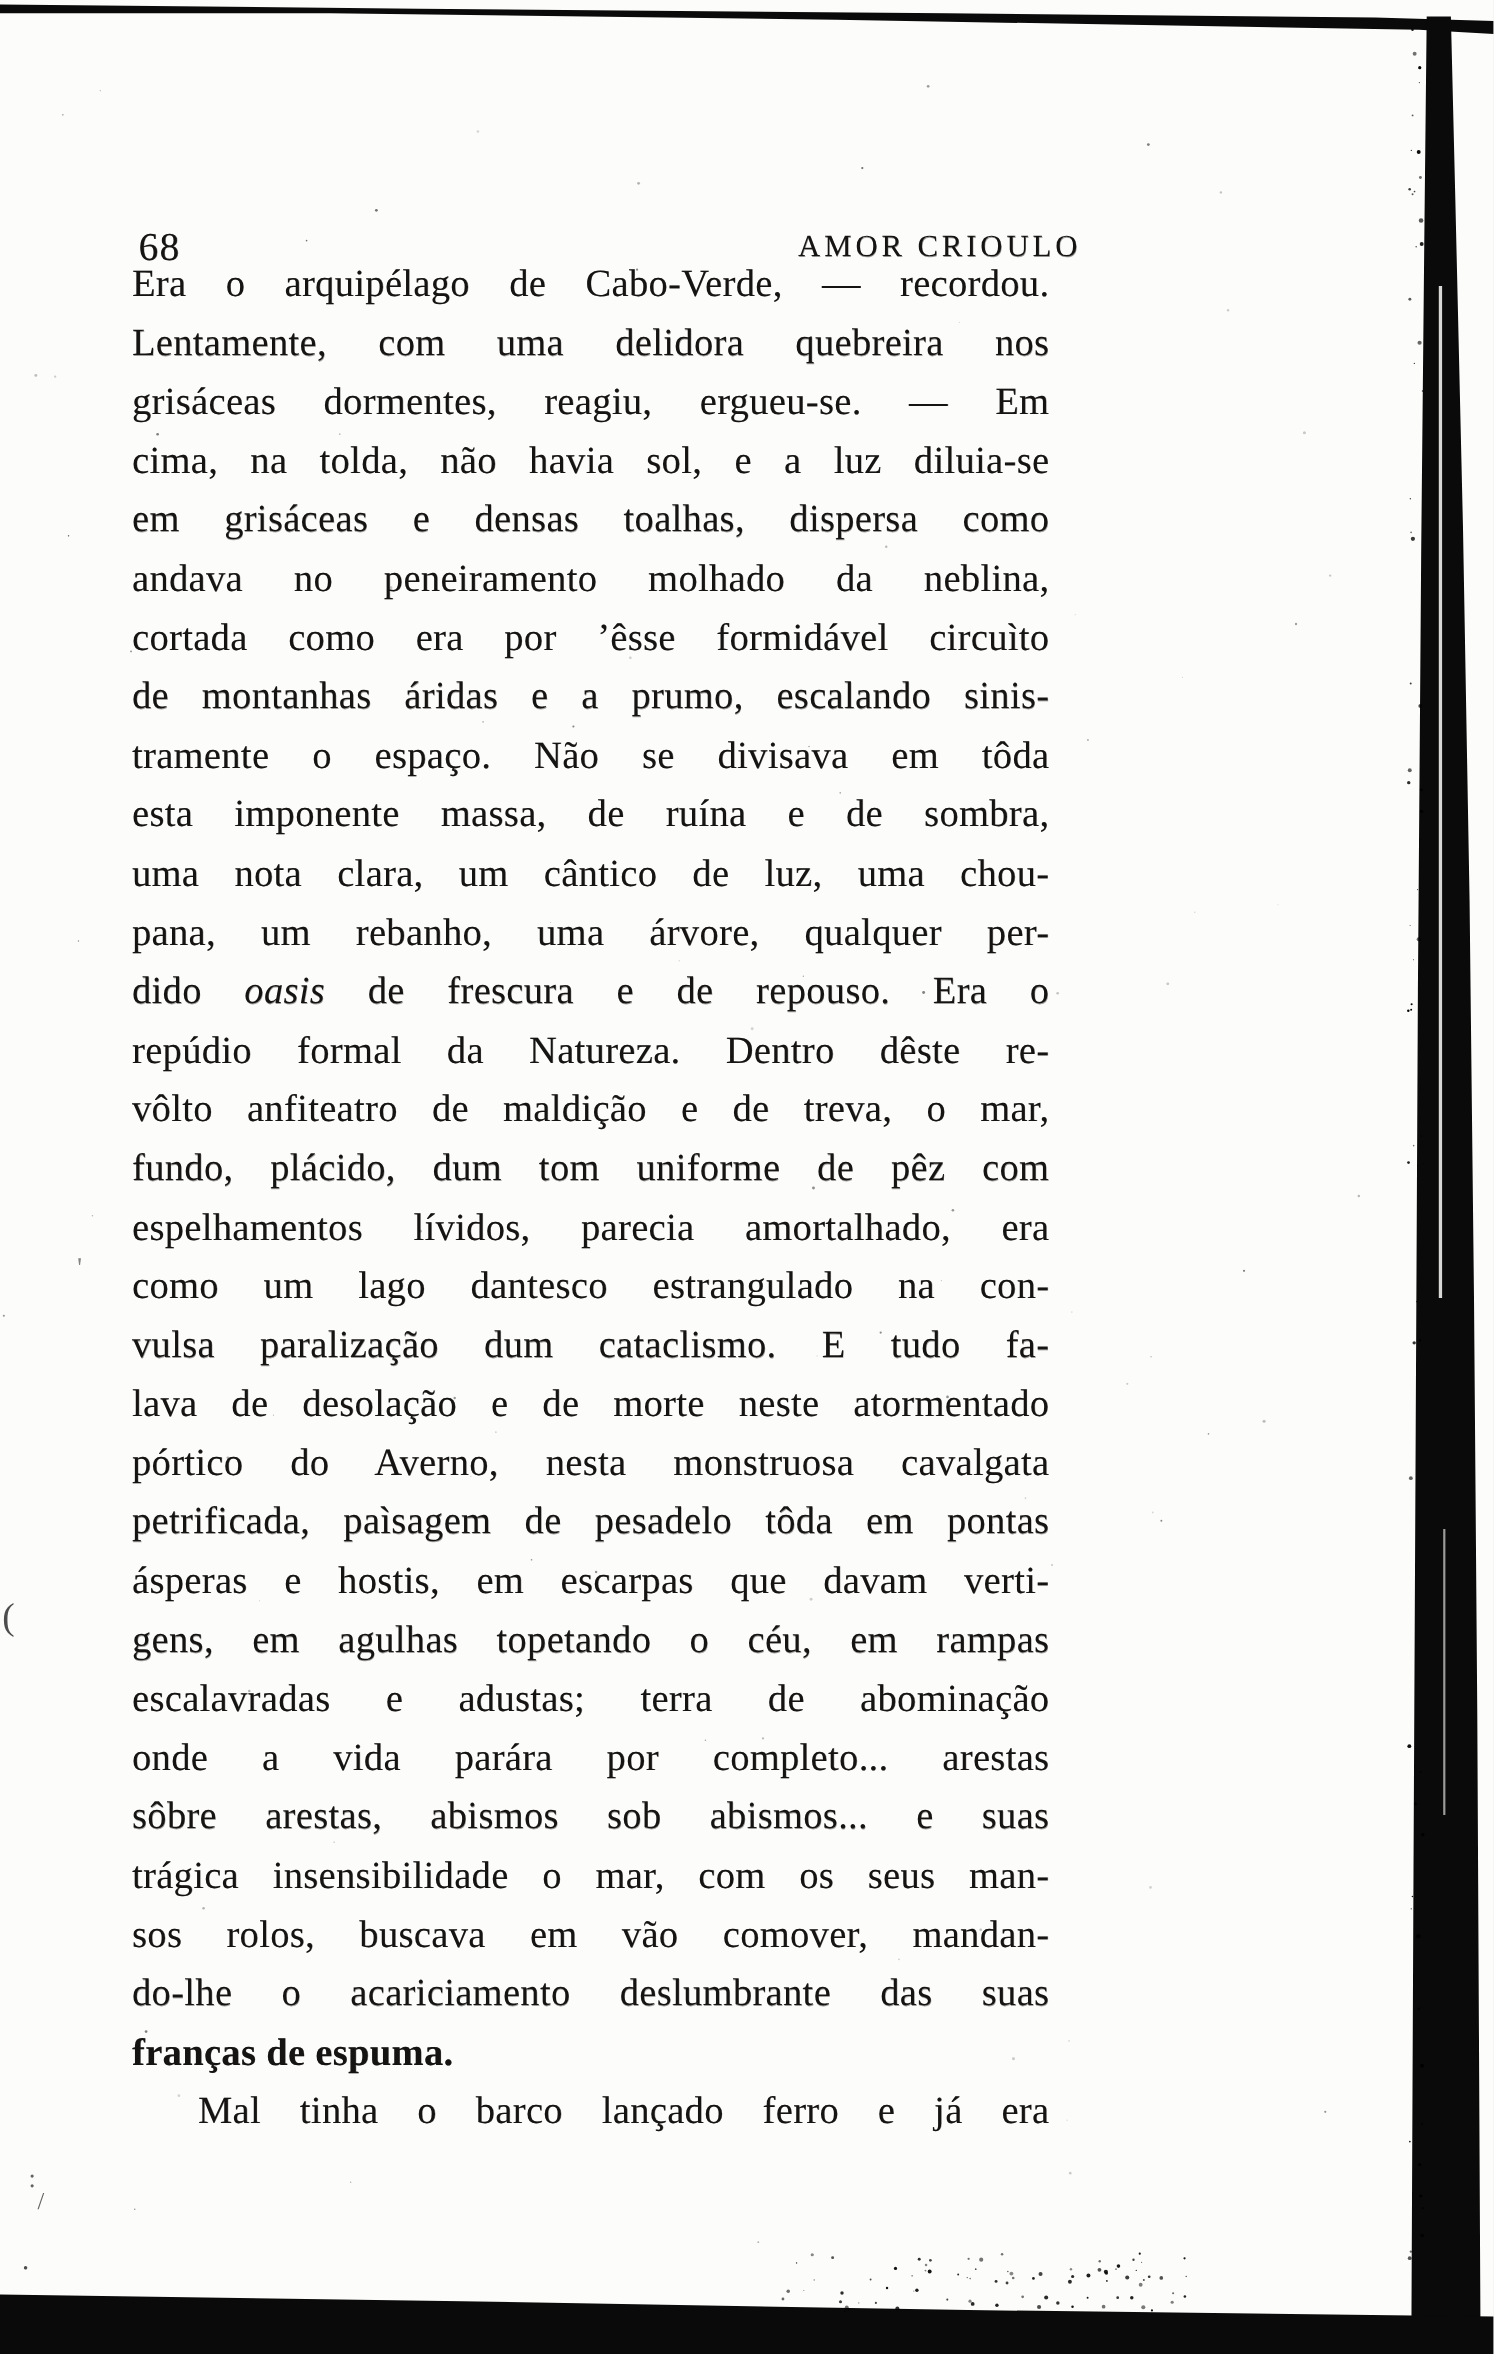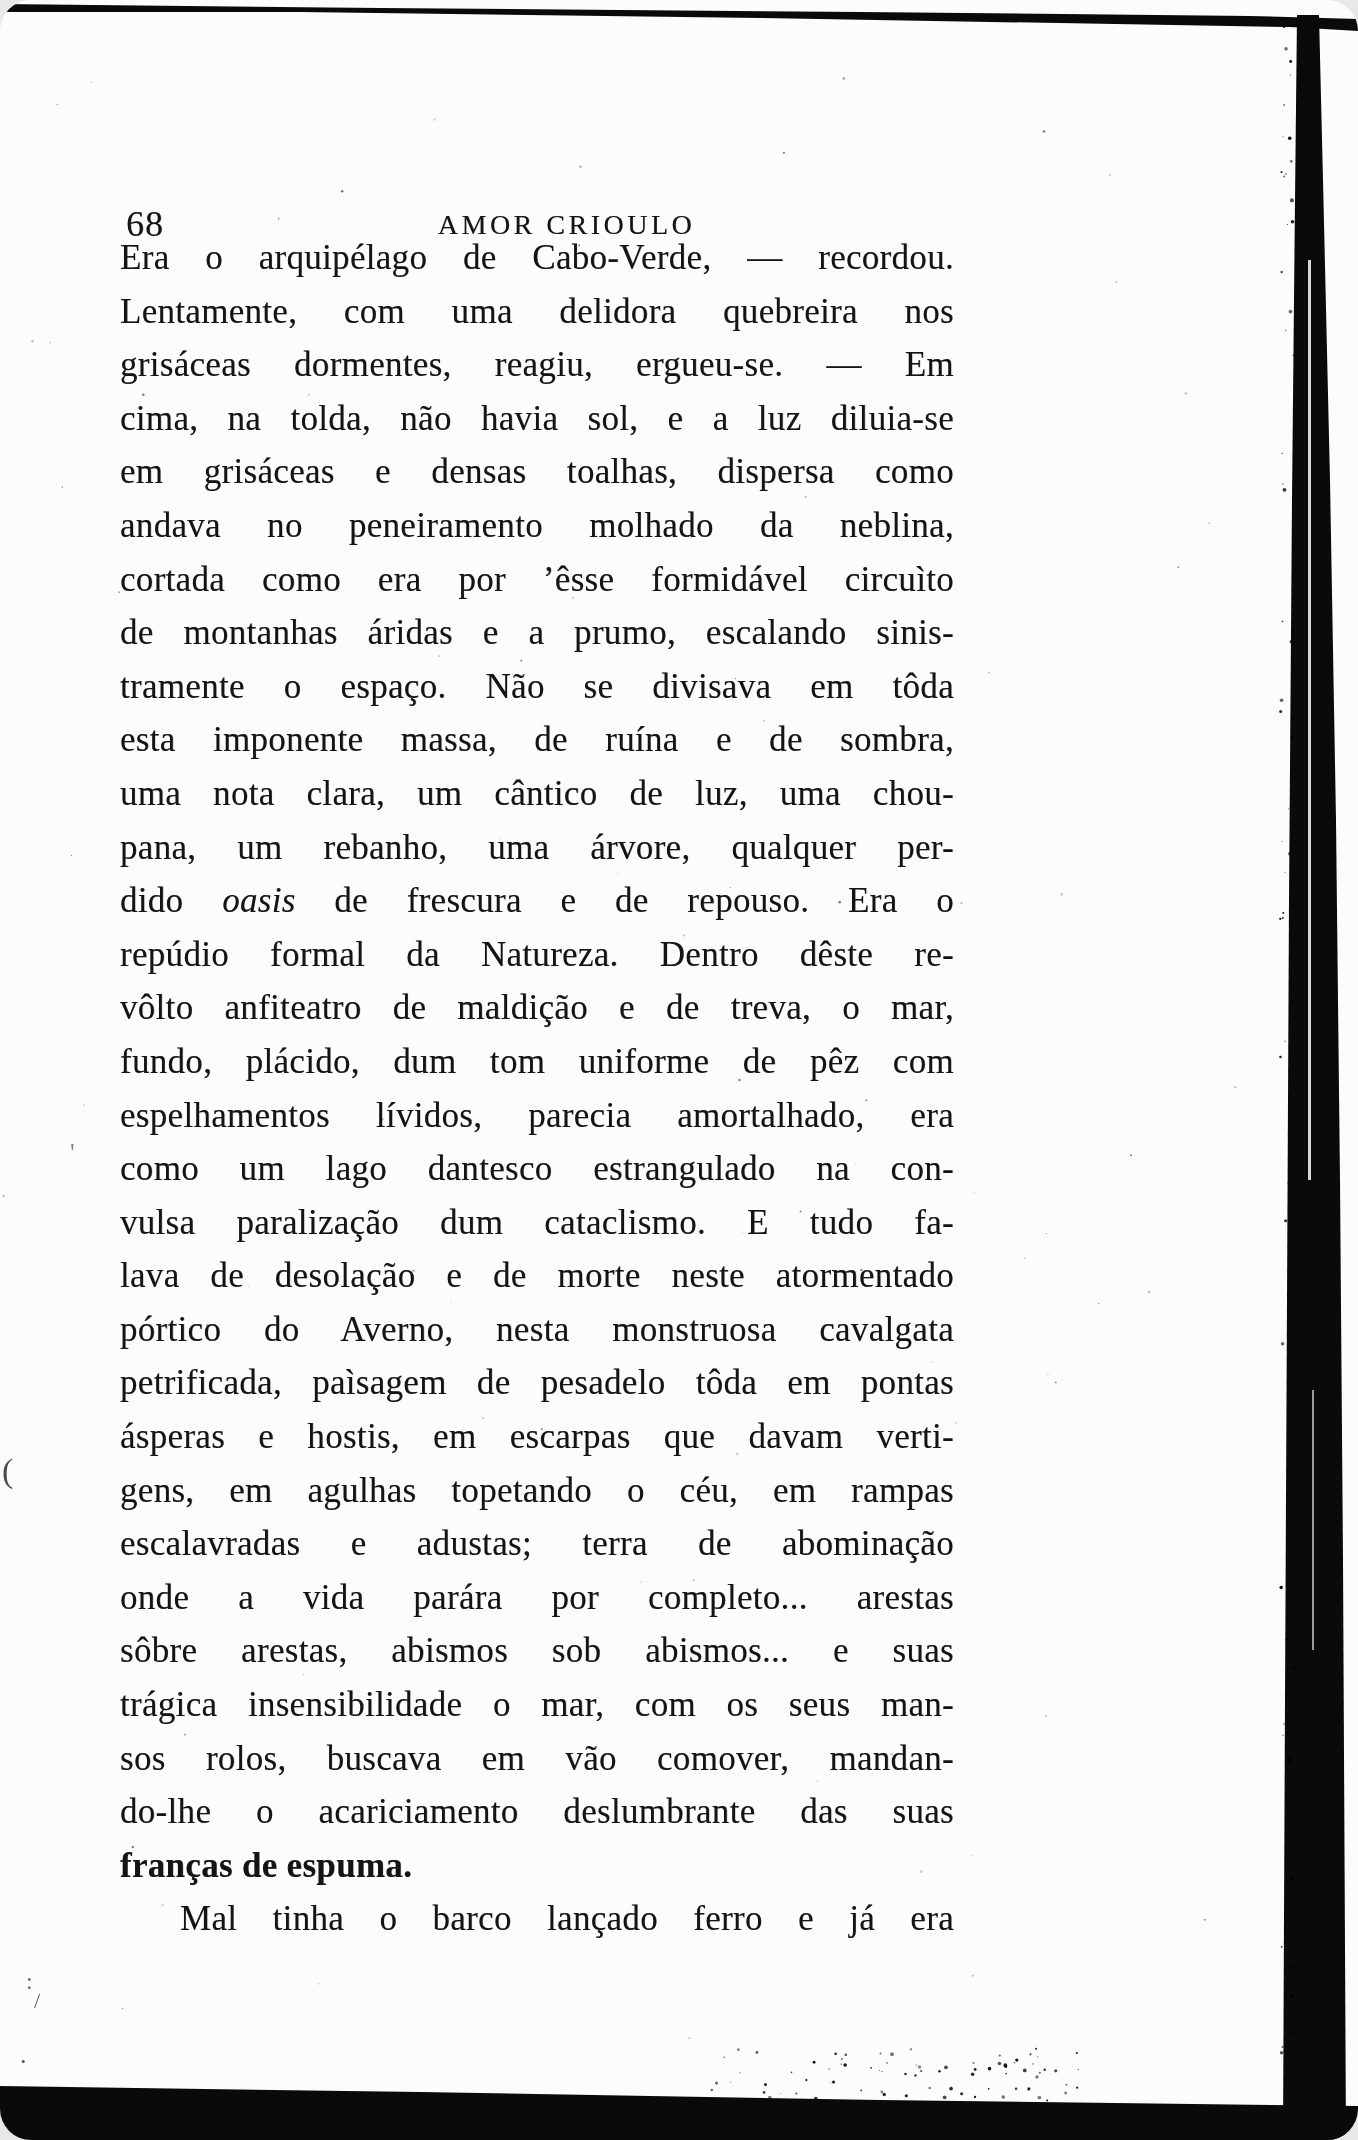--- a/index.html
+++ b/index.html
@@ -4,30 +4,29 @@
 <style>
   html,body { margin:0; padding:0; background:#e8e8e8; }
   .page {
     position:relative;
     width:1358px; height:2140px;
     margin:0 auto;
     background:#fcfcfa;
     overflow:hidden;
     font-family:"Liberation Serif","DejaVu Serif",serif;
     color:#161412;
-    border-radius:31px;
   }
   .page-number {
     position:absolute; left:126px; top:203px;
     font-size:36px; letter-spacing:1px;
     text-shadow:0.4px 0.4px 0 rgba(20,18,16,.45);
   }
   .running-title {
     position:absolute; left:150px; top:209px; width:833px;
-    text-align:center; font-size:28px; letter-spacing:3.5px;
+    text-align:right; font-size:28px; letter-spacing:3.5px;
     text-shadow:0.4px 0.4px 0 rgba(20,18,16,.45);
   }
   .body-text {
     position:absolute; left:120px; top:231px; width:834px;
     font-size:35px; line-height:53.6px; letter-spacing:0.3px;
     text-shadow:0.35px 0.35px 0 rgba(20,18,16,.4);
   }
   .bline { text-align:justify; text-align-last:justify; }
   .bline.no-just { text-align-last:left;font-weight:bold; }
   .bline.indent { text-indent:60px; }

